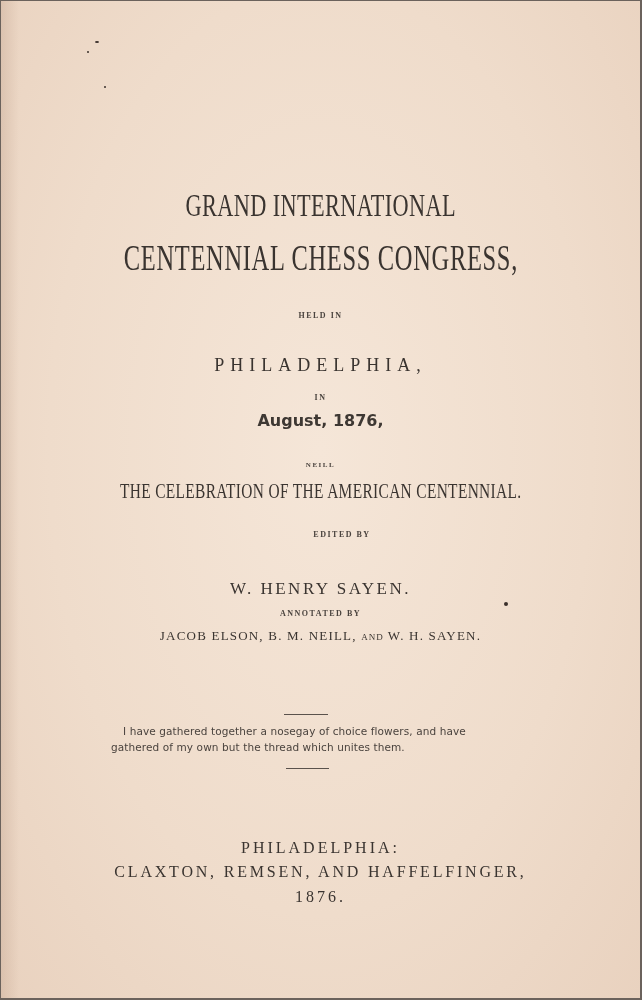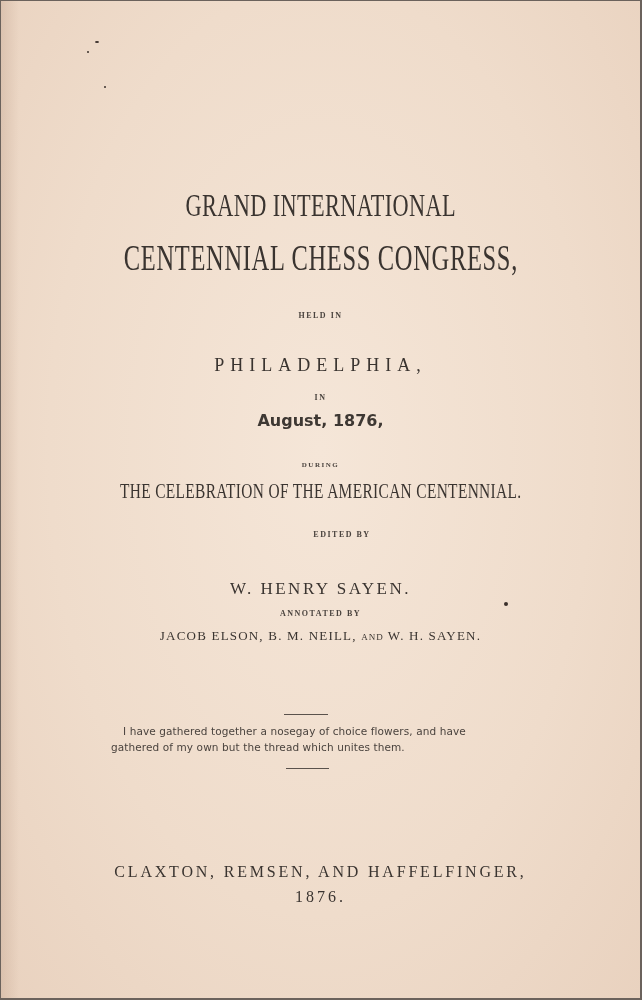--- a/index.html
+++ b/index.html
@@ -72,36 +72,37 @@
   </div>
 
   <div class="line centennial">
     <span class="cond">CENTENNIAL CHESS CONGRESS,</span>
   </div>
 
   <div class="line phila1">PHILADELPHIA,</div>
   <div class="line held smallcaps">HELD IN</div>
   <div class="line in smallcaps">IN</div>
   <div class="line aug">August, 1876,</div>
-  <div class="line during smallcaps">DURING</div>
+  <div class="line during smallcaps">NEILL</div>
 
   <div class="line celebration">
     <span class="cond">THE CELEBRATION OF THE AMERICAN CENTENNIAL.</span>
   </div>
 
   <div class="line edited smallcaps">EDITED BY</div>
   <div class="line henry">W. HENRY SAYEN.</div>
 
   <div class="line annotated smallcaps">ANNOTATED BY</div>
   <div class="line annotators">
     <span>JACOB ELSON, B. M. NEILL, </span><span class="sc">AND</span><span> W. H. SAYEN.</span>
   </div>
 
   <div class="rule rule1"></div>
   <div class="quote">
     <div>I have gathered together a nosegay of choice flowers, and have</div>
     <div>gathered of my own but the thread which unites them.</div>
   </div>
   <div class="rule rule2"></div>
 
+  <div class="line phila2">PHILADELPHIA:</div>
   <div class="line publisher">CLAXTON, REMSEN, AND HAFFELFINGER,</div>
   <div class="line year">1876.</div>
 </div>
 
 </body></html>

